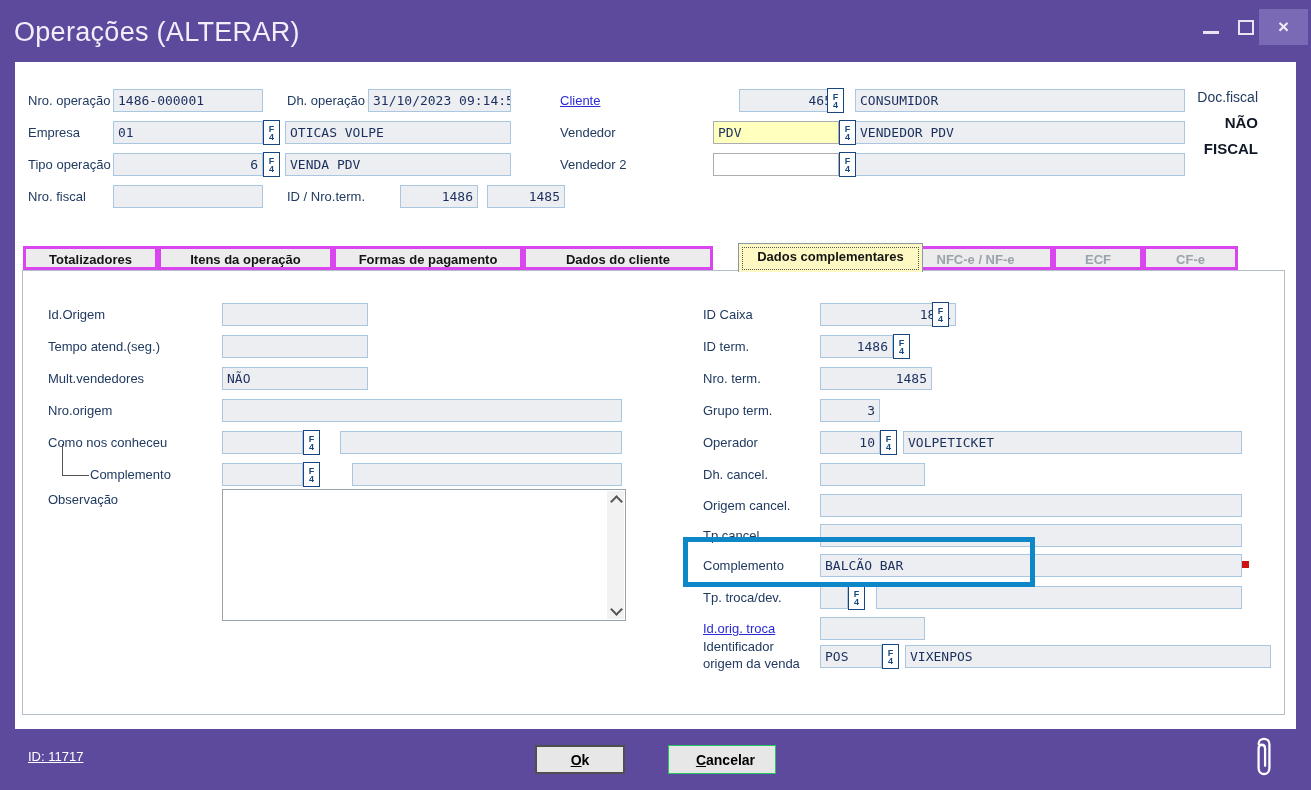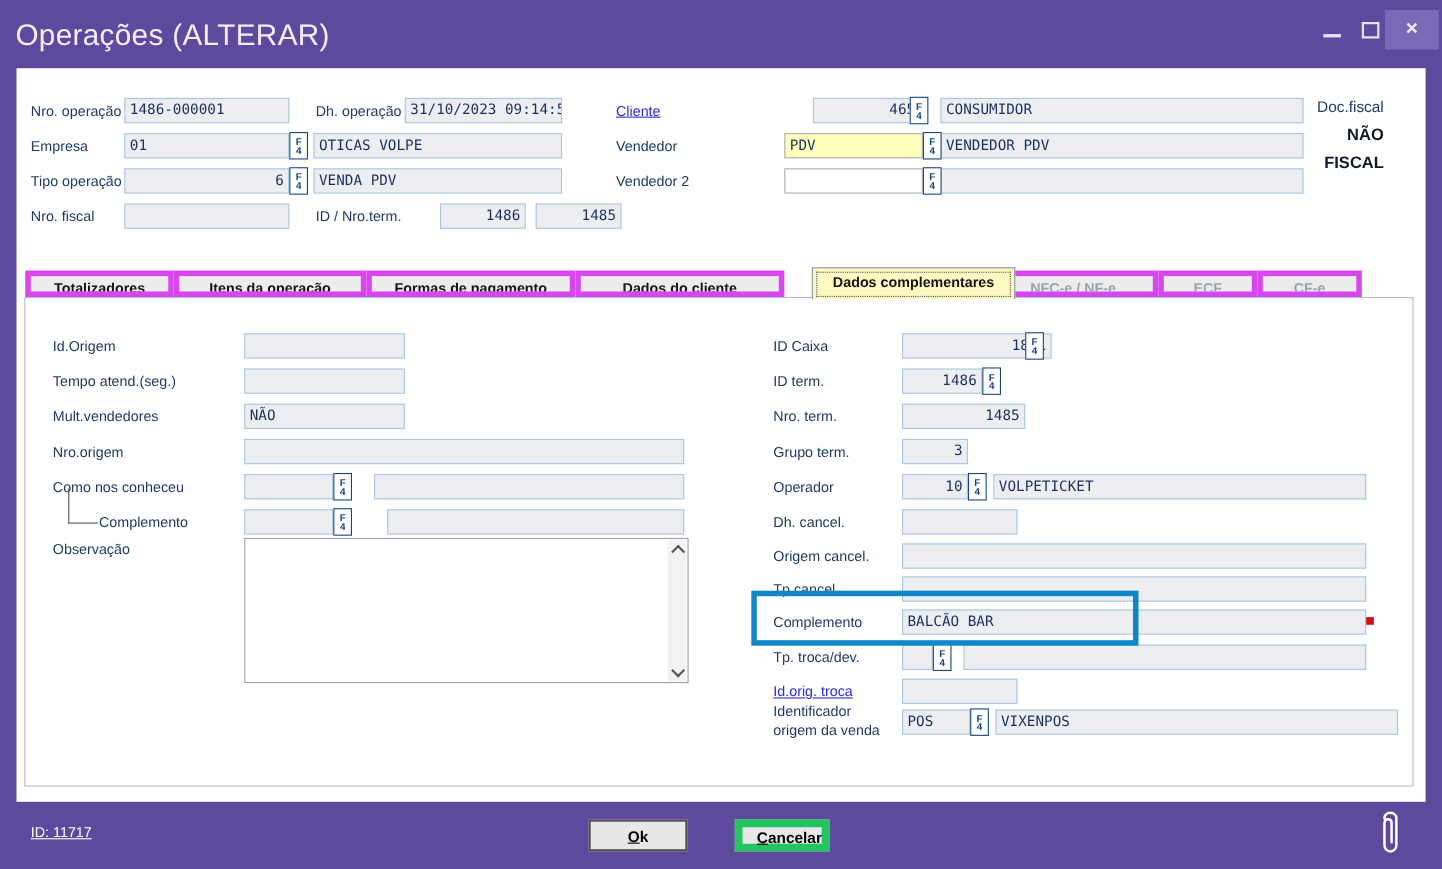--- a/index.html
+++ b/index.html
@@ -24,21 +24,21 @@
   .fld.yellow{background:#ffffbe;border-color:#abadb3;}
   .fld.right{text-align:right;}
   .f4{position:absolute;width:17px;height:25px;box-sizing:border-box;background:#ffffff;
        border:1px solid #17477e;color:#17477e;display:flex;flex-direction:column;align-items:center;
        justify-content:center;font-size:9px;font-weight:bold;line-height:8px;cursor:pointer;z-index:3;
        font-family:"Liberation Sans",sans-serif;}
   .link{color:#2b2bd5;text-decoration:underline;cursor:pointer;}
 
   
   .tab{position:absolute;top:246px;height:24px;box-sizing:border-box;background:#ececec;
-       border:5px solid #d946ef;text-align:center;font-size:13px;font-weight:bold;color:#141414;
+       border:3px solid #d946ef;text-align:center;font-size:13px;font-weight:bold;color:#141414;
        line-height:22px;cursor:pointer;z-index:2;white-space:nowrap;overflow:hidden;}
   .tab.disabled{color:#9aa2ab;cursor:default;}
   .tab.active{top:243px;height:29px;background:#fef9c3;border:1px solid #8a98a6;border-bottom:none;
        line-height:26px;z-index:4;margin-left:25px;}
   .tab.active::after{content:"";position:absolute;left:3px;top:3px;right:3px;bottom:2px;
        border:1px dotted #555;}
   .panel{position:absolute;left:22px;top:270px;width:1263px;height:445px;background:#ffffff;
        border:1px solid #b4bec8;box-sizing:border-box;z-index:1;}
 
   .treeline{position:absolute;left:62px;top:444px;width:26px;height:31px;
@@ -53,21 +53,21 @@
   .chev.down{top:3px;transform:rotate(-135deg);}
 
   .hlbox{position:absolute;left:683px;top:537px;width:352px;height:50px;box-sizing:border-box;
        border:5px solid #0E87C8;z-index:6;pointer-events:none;}
   .reddot{position:absolute;left:1242px;top:561px;width:7px;height:7px;background:#cf1111;z-index:6;}
 
   .btn{position:absolute;top:745px;height:29px;background:#e7e7e7;font-size:14px;font-weight:600;
        color:#000;cursor:pointer;font-family:"Liberation Sans",sans-serif;z-index:3;}
   .btn .accel{text-decoration:underline;}
   .btn.ok{left:535px;width:90px;border:2px solid #4f4f4f;}
-  .btn.cancel{left:668px;width:86px;border:7px solid #22c55e;padding-left:13px;}
+  .btn.cancel{left:668px;width:108px;border:1px solid #22c55e;padding-left:13px;}
   .footer-id{position:absolute;left:28px;top:749px;font-size:13px;color:#ffffff;
        text-decoration:underline;cursor:pointer;z-index:3;}
   .clip{position:absolute;left:1251px;top:732px;z-index:3;cursor:pointer;}
 
   .docfiscal-lbl{position:absolute;right:53px;top:89px;font-size:14px;color:#203a60;z-index:2;}
   .docfiscal-l1{position:absolute;right:53px;top:114px;font-size:15px;font-weight:bold;color:#101826;z-index:2;}
   .docfiscal-l2{position:absolute;right:53px;top:140px;font-size:15px;font-weight:bold;color:#101826;z-index:2;}
 </style>
 </head>
 <body>

